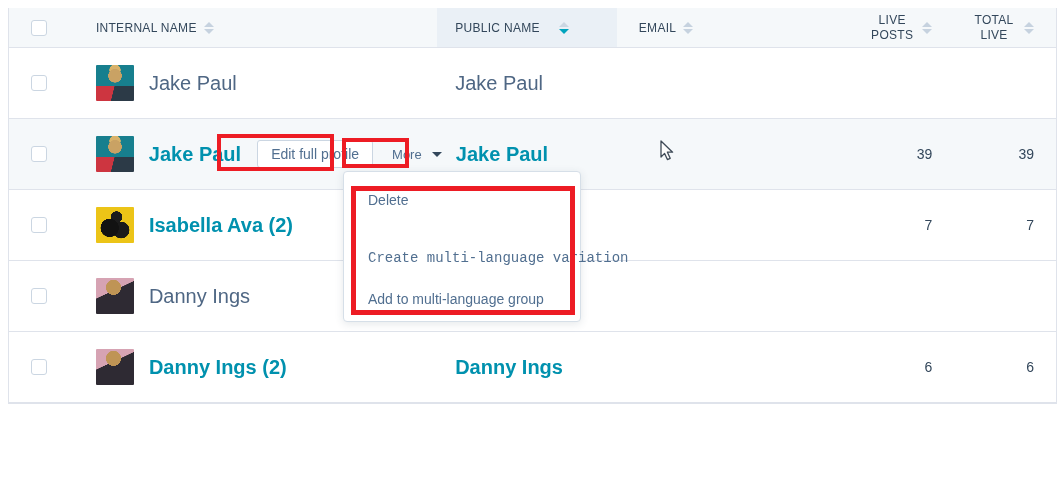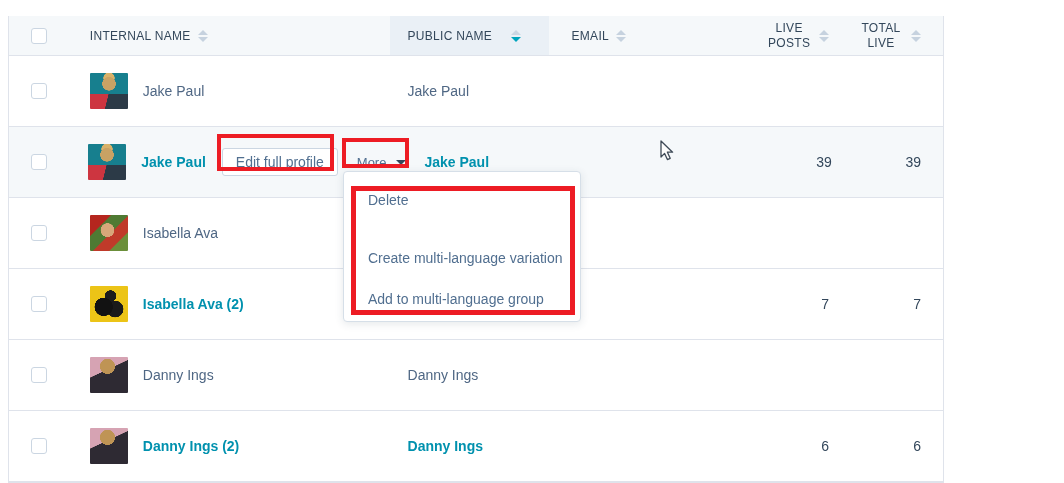--- a/index.html
+++ b/index.html
@@ -1,22 +1,22 @@
 <!DOCTYPE html>
 <html><head>
 <meta charset="utf-8">
 <style>
   * { margin:0; padding:0; box-sizing:border-box; }
   html,body { width:1064px; height:483px; background:#fff; overflow:hidden;
     font-family:"Liberation Sans","DejaVu Sans",sans-serif; }
   .page { position:relative; width:1064px; height:483px; background:#fff; }
 
   
-  .table-wrap { position:absolute; left:8px; top:8px; width:936px;
-    border:1px solid #dfe3eb; border-top:none; background:#fff;margin-top:8px; }
+  .table-wrap { position:absolute; left:8px; top:8px; width:1049px;
+    border:1px solid #dfe3eb; border-top:none; background:#fff; }
   .thead { display:flex; height:40px; background:#f5f8fa; border-bottom:1px solid #dfe3eb;
     align-items:center; }
   .th { display:flex; align-items:center; height:100%; font-size:12px; color:#33475b;
     letter-spacing:.3px; font-weight:400; }
   .row { display:flex; height:71px; border-bottom:1px solid #dfe3eb; background:#fff;
     align-items:center; }
   .row.hovered { background:#f5f8fa; }
 
   .col-check   { width:72px;  padding-left:22px; display:flex; align-items:center; }
   .col-internal{ width:357px; padding-left:15px; display:flex; align-items:center; }
@@ -33,21 +33,21 @@
   .sort i { display:block; width:0; height:0; border-left:5px solid transparent;
     border-right:5px solid transparent; }
   .sort .up   { border-bottom:5px solid #c6d2df; }
   .sort .down { border-top:5px solid #c6d2df; }
   .sort.desc-active .down { border-top-color:#00a4bd; }
   .sort.desc-active .up   { border-bottom-color:#cbd6e2; }
   .th-label2 { max-width:46px; text-align:center; line-height:1.25; }
   .th.sorted-col { background:#eaf0f6; }
 
   
-  .name { font-size:14px; color:#4f6784; white-space:nowrap; }
+  .name { font-size:20px; color:#4f6784; white-space:nowrap; }
   .name.link { color:#0091ae; font-weight:600; }
   .num { font-size:14px; color:#33475b; }
   .avatar { width:38px; height:36px; margin-right:15px; flex:none; border-radius:1px; }
 
   .av-jake { background-image:
       radial-gradient(circle at 50% 30%, #c9a264 0 21%, rgba(0,0,0,0) 22%),
       radial-gradient(circle at 50% 14%, #d8b26a 0 15%, rgba(0,0,0,0) 16%),
       linear-gradient(104deg, #cd3540 0 44%, #2c3a47 45%);
     background-size:100% 100%,100% 100%,100% 42%;
     background-position:0 0,0 0,0 100%; background-repeat:no-repeat;
@@ -74,21 +74,21 @@
     font-size:13px; color:#516f90; cursor:pointer; white-space:nowrap; }
   .caret { width:0; height:0; border-left:5px solid transparent;
     border-right:5px solid transparent; border-top:5px solid #33475b; }
 
   
   .dropdown { position:absolute; left:343px; top:171px; width:238px; height:151px;
     background:#fff; border:1px solid #d6dfe8; border-radius:4px;
     box-shadow:0 2px 8px rgba(45,62,80,.12); z-index:20; }
   .menu-item { position:absolute; left:24px; font-size:14px; color:#516f90;
     white-space:nowrap; cursor:pointer; }
-  .mi-0 { top:20px; } .mi-1 { top:78px; } .mi-2 { top:119px; }
+  .mi-0 { top:20px; } .mi-1 { top:78px;font-family:Liberation Mono, monospace; } .mi-2 { top:119px; }
 
   
   .redbox { position:absolute; border:4px solid #ed1c24; z-index:30; pointer-events:none; }
   .rb-edit { left:217px; top:134px; width:117px; height:37px; }
   .rb-more { left:342px; top:138px; width:67px;  height:30px; }
   .rb-menu { left:351px; top:186px; width:224px; height:129px; border-width:5px; }
 
   .cursor { position:absolute; left:660px; top:140px; z-index:40; pointer-events:none; }
 </style>
 </head>
@@ -185,42 +185,20 @@
       <span class="name f-email"></span>
     </div>
     <div class="col-live">
       <span class="num f-live">39</span>
     </div>
     <div class="col-total">
       <span class="num f-total">39</span>
     </div>
   </div>
 
-  <div class="row">
-    <div class="col-check">
-      <span class="checkbox"></span>
-    </div>
-    <div class="col-internal">
-      <span class="avatar av-isa1"></span>
-      <span class="name f-internal">Isabella Ava</span>
-
-    </div>
-    <div class="col-public">
-      <span class="name f-public"></span>
-    </div>
-    <div class="col-email">
-      <span class="name f-email"></span>
-    </div>
-    <div class="col-live">
-      <span class="num f-live"></span>
-    </div>
-    <div class="col-total">
-      <span class="num f-total"></span>
-    </div>
-  </div>
 
   <div class="row">
     <div class="col-check">
       <span class="checkbox"></span>
     </div>
     <div class="col-internal">
       <span class="avatar av-isa2"></span>
       <span class="name f-internal link">Isabella Ava (2)</span>
 
     </div>

